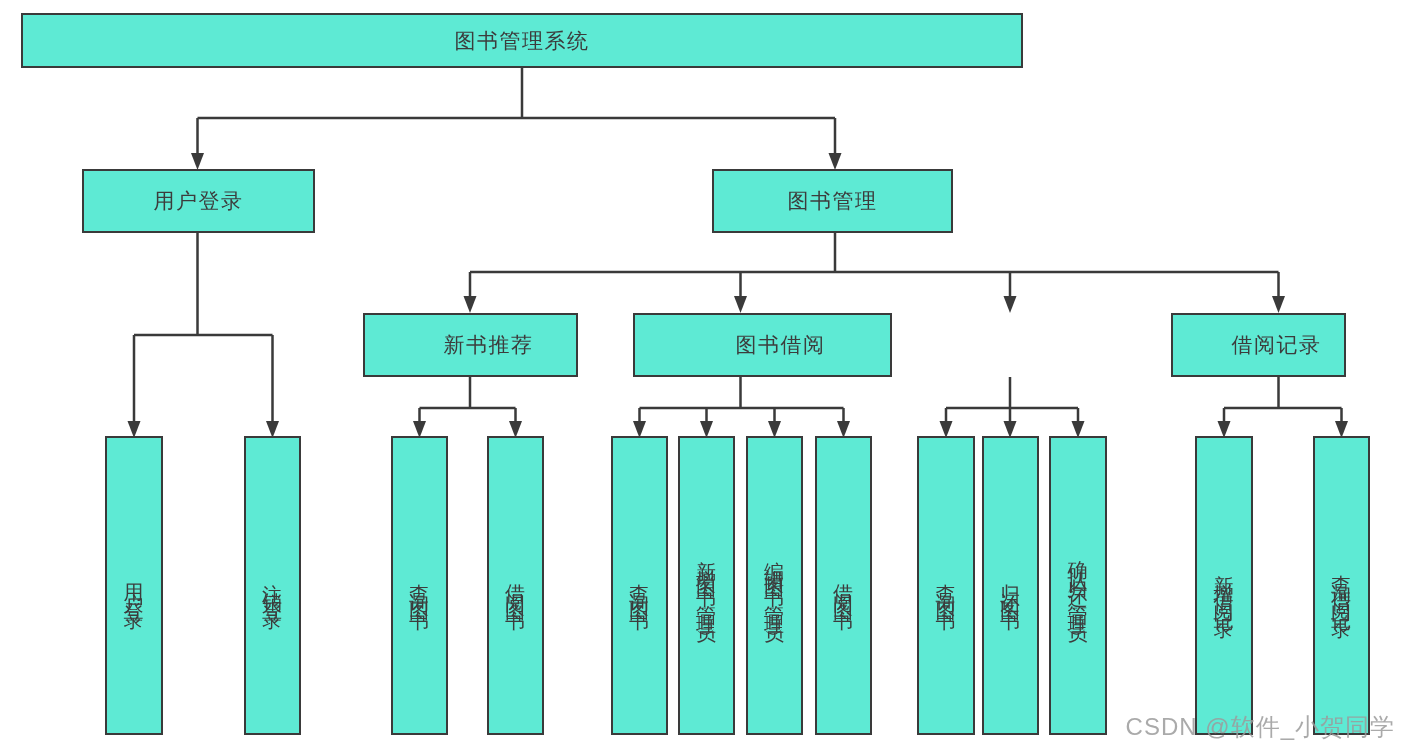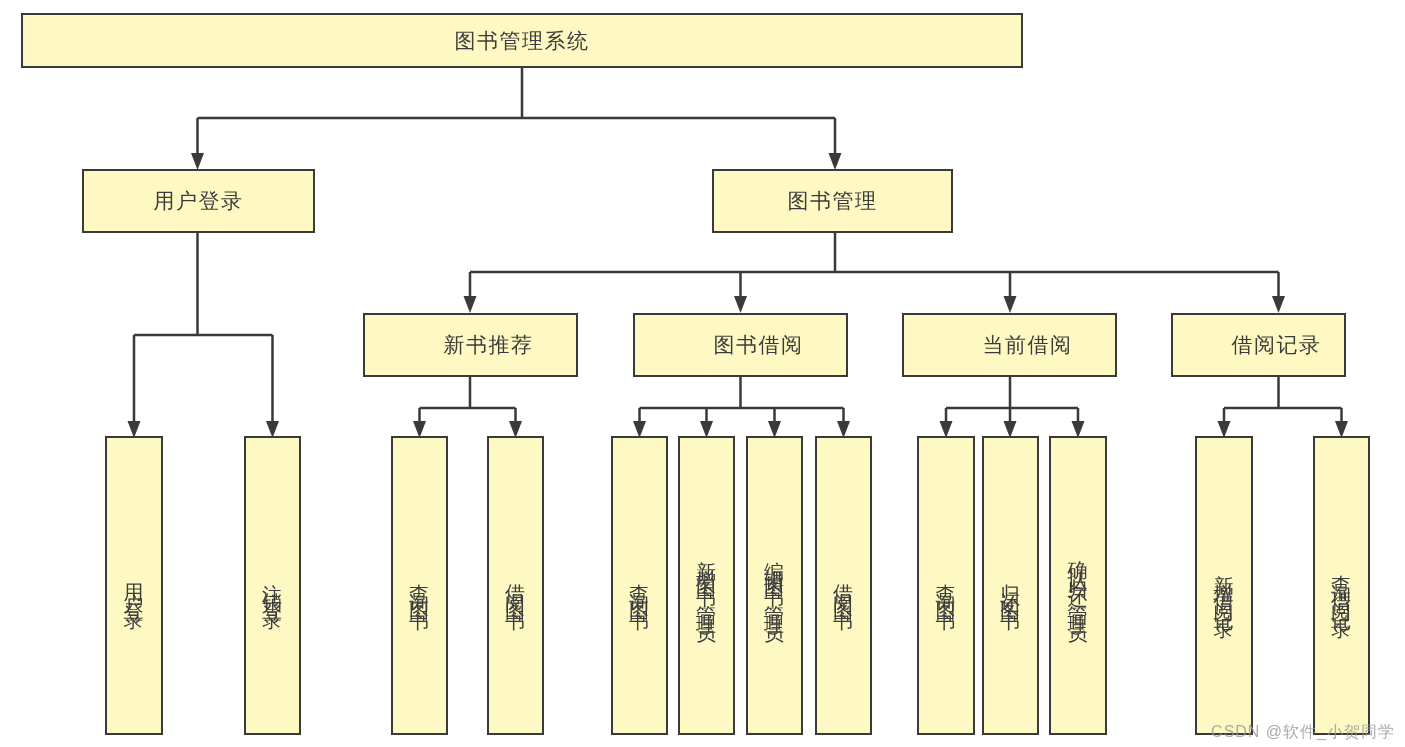--- a/index.html
+++ b/index.html
@@ -6,41 +6,41 @@
   .stage {
     position:relative;
     width:1405px; height:747px;
     background:#ffffff;
     font-family:"Liberation Sans","DejaVu Sans",sans-serif;
     overflow:hidden;
   }
   .wires { position:absolute; left:0; top:0; width:1405px; height:747px; }
   .node {
     position:absolute;
-    background:#fef9c3;
+    background:#5eead4;
     border:2.5px solid #3a3a3a;
     box-sizing:border-box;
     display:flex; align-items:center; justify-content:center;
     color:#3c3c3c;
   }
   .hbox { font-size:21px; letter-spacing:1.5px; }
   .hbox span { white-space:nowrap; }
   .l2, .l3 { top:169px; height:64px; }
   .l3 { top:313px;padding-left:36px; }
   .vbox { top:436px; height:299px; font-size:20px; }
   .vbox span {
     writing-mode:vertical-rl;
     letter-spacing:9px;
     line-height:1;
     white-space:nowrap;
   }
   .watermark {
     position:absolute;
     right:10px; bottom:4px;
-    font-size:16px;
+    font-size:24px;
     color:rgba(155,155,155,0.85);
     letter-spacing:1px;
     z-index:20;
     white-space:nowrap;
   }
 </style>
 </head>
 <body>
 
 <div class="stage">
@@ -95,25 +95,22 @@
   <div class="node hbox l2" style="left:82px;width:233px">
     <span>用户登录</span>
   </div>
   <div class="node hbox l2" style="left:712px;width:241px">
     <span>图书管理</span>
   </div>
 
   <div class="node hbox l3" style="left:363px;width:215px">
     <span>新书推荐</span>
   </div>
-  <div class="node hbox l3" style="left:633px;width:215px">
+  <div class="node hbox l3" style="left:633px;width:259px">
     <span>图书借阅</span>
-  </div>
-  <div class="node hbox l3" style="left:902px;width:215px">
-    <span>当前借阅</span>
   </div>
   <div class="node hbox l3" style="left:1171px;width:175px">
     <span>借阅记录</span>
   </div>
 
   <div class="node vbox" style="left:105px;width:58px">
     <span>用户登录</span>
   </div>
   <div class="node vbox" style="left:244px;width:57px">
     <span>注销登录</span>

